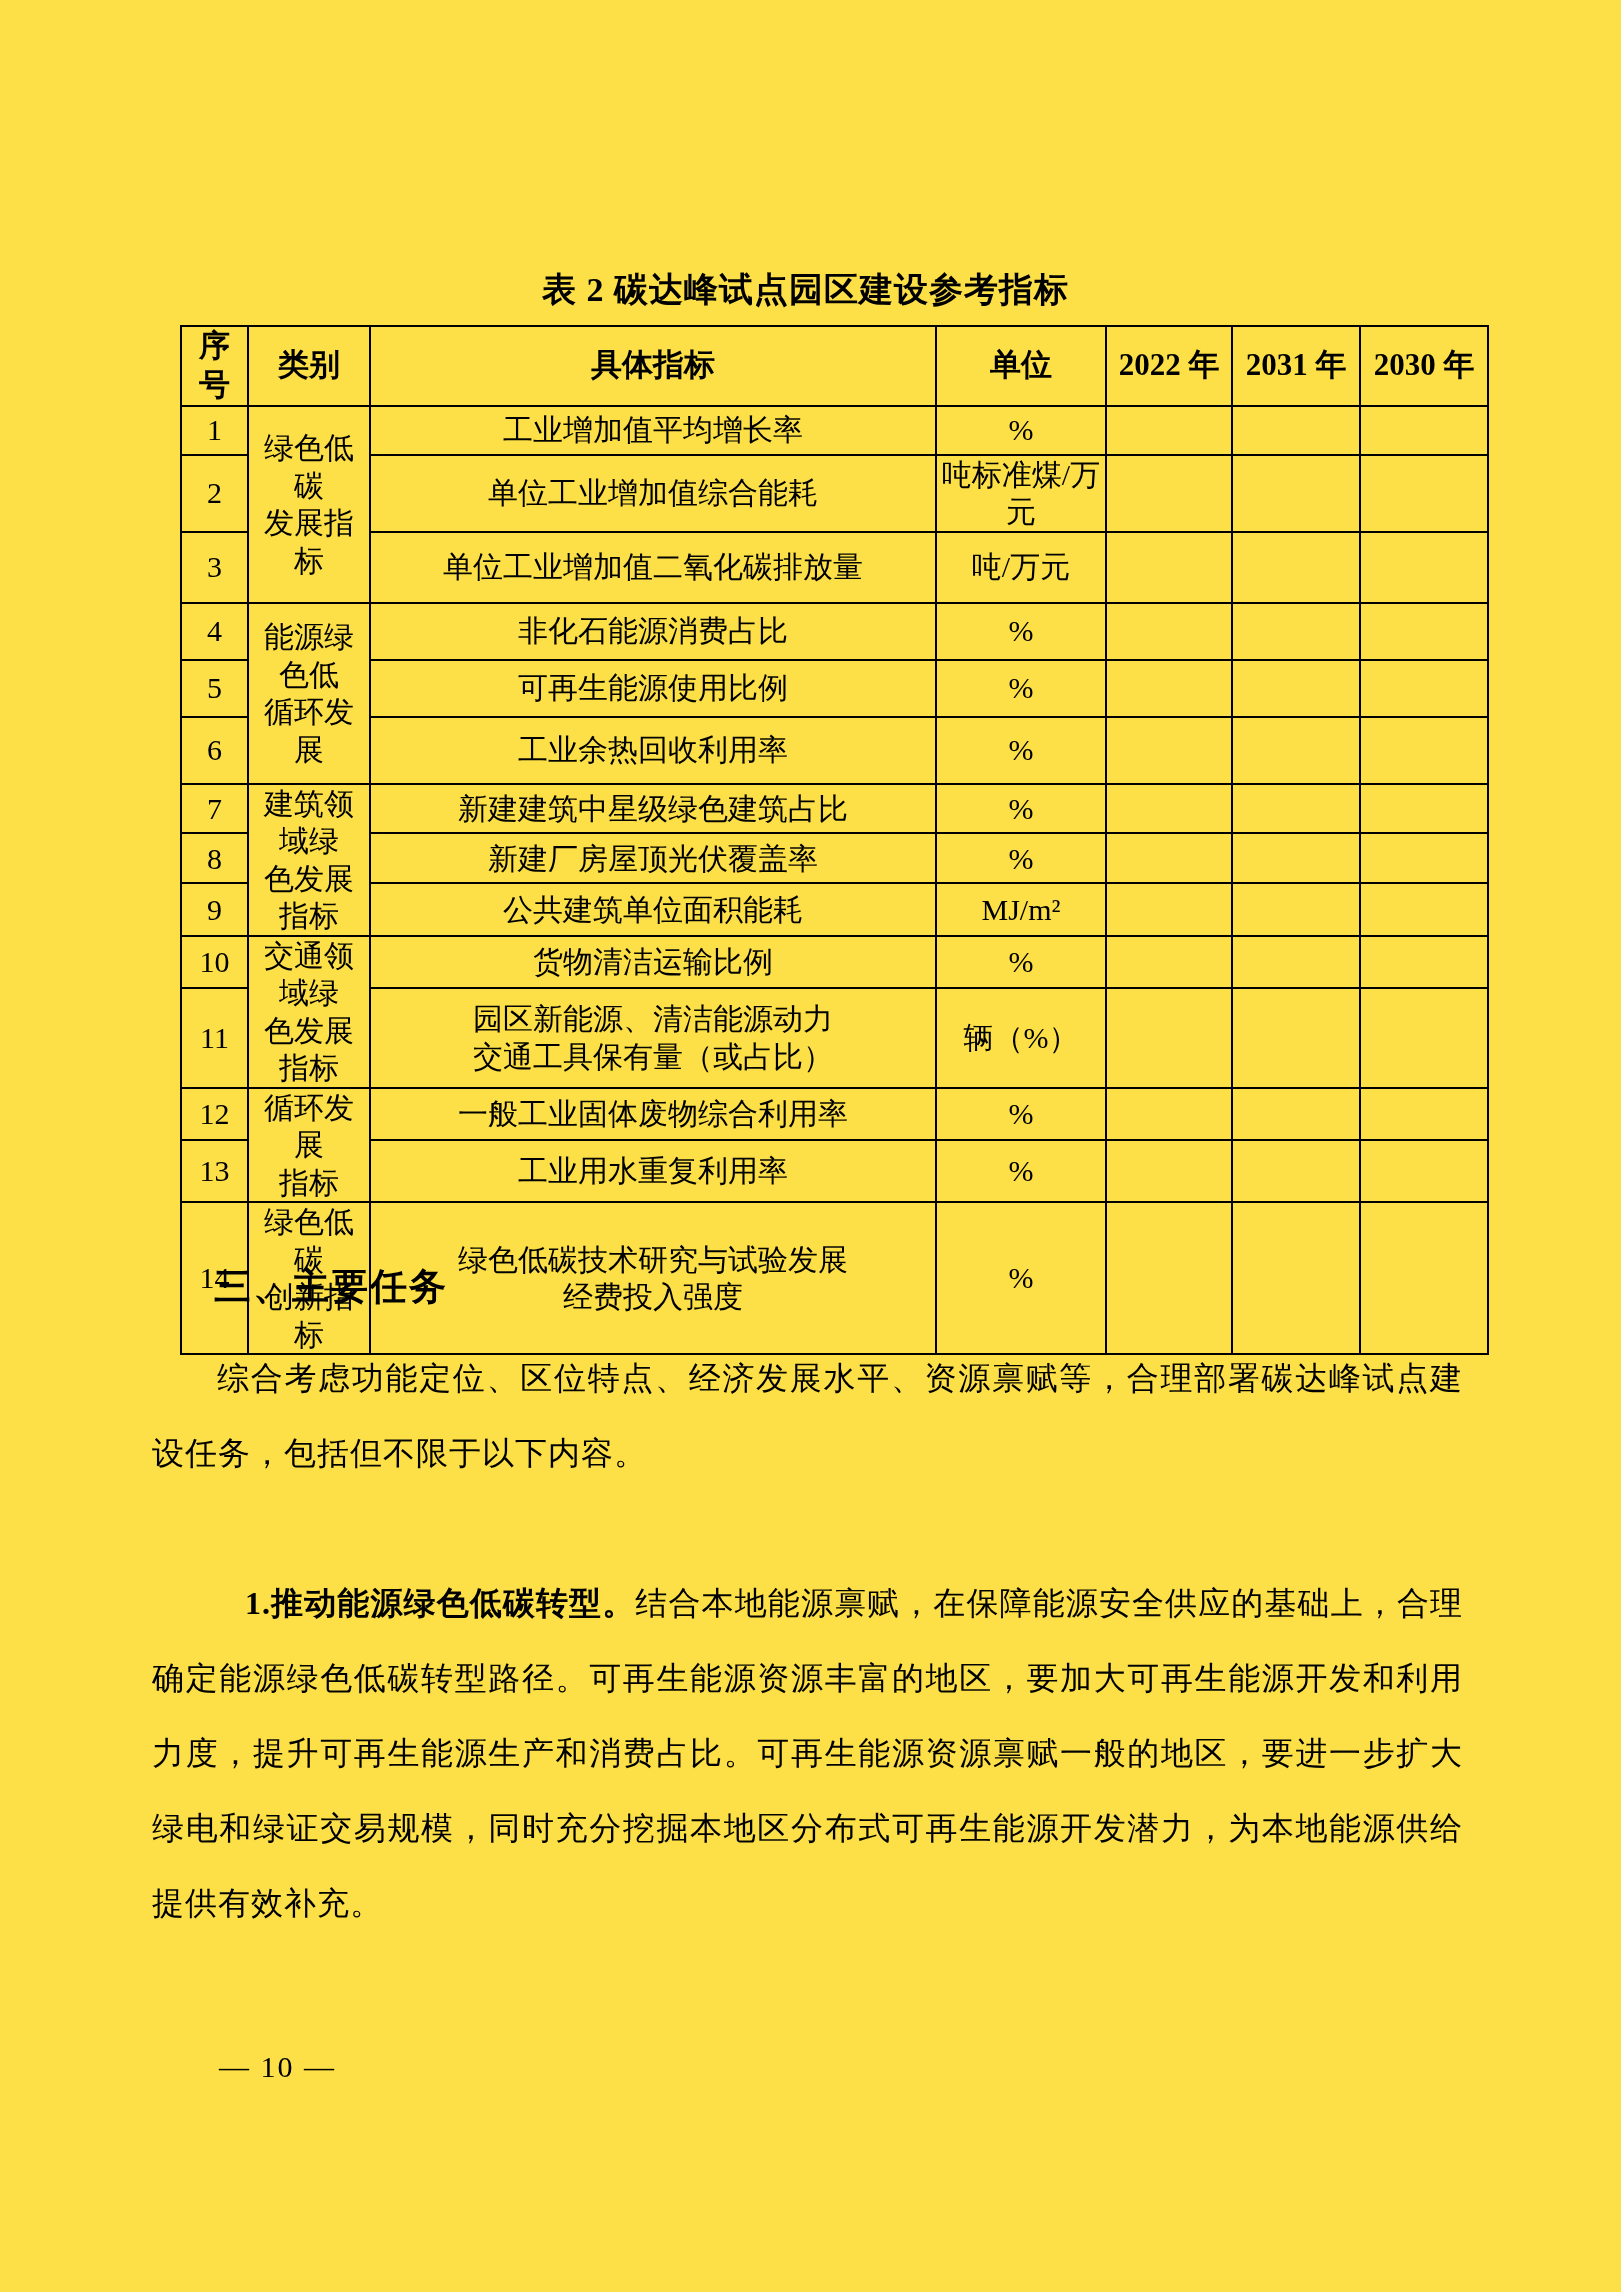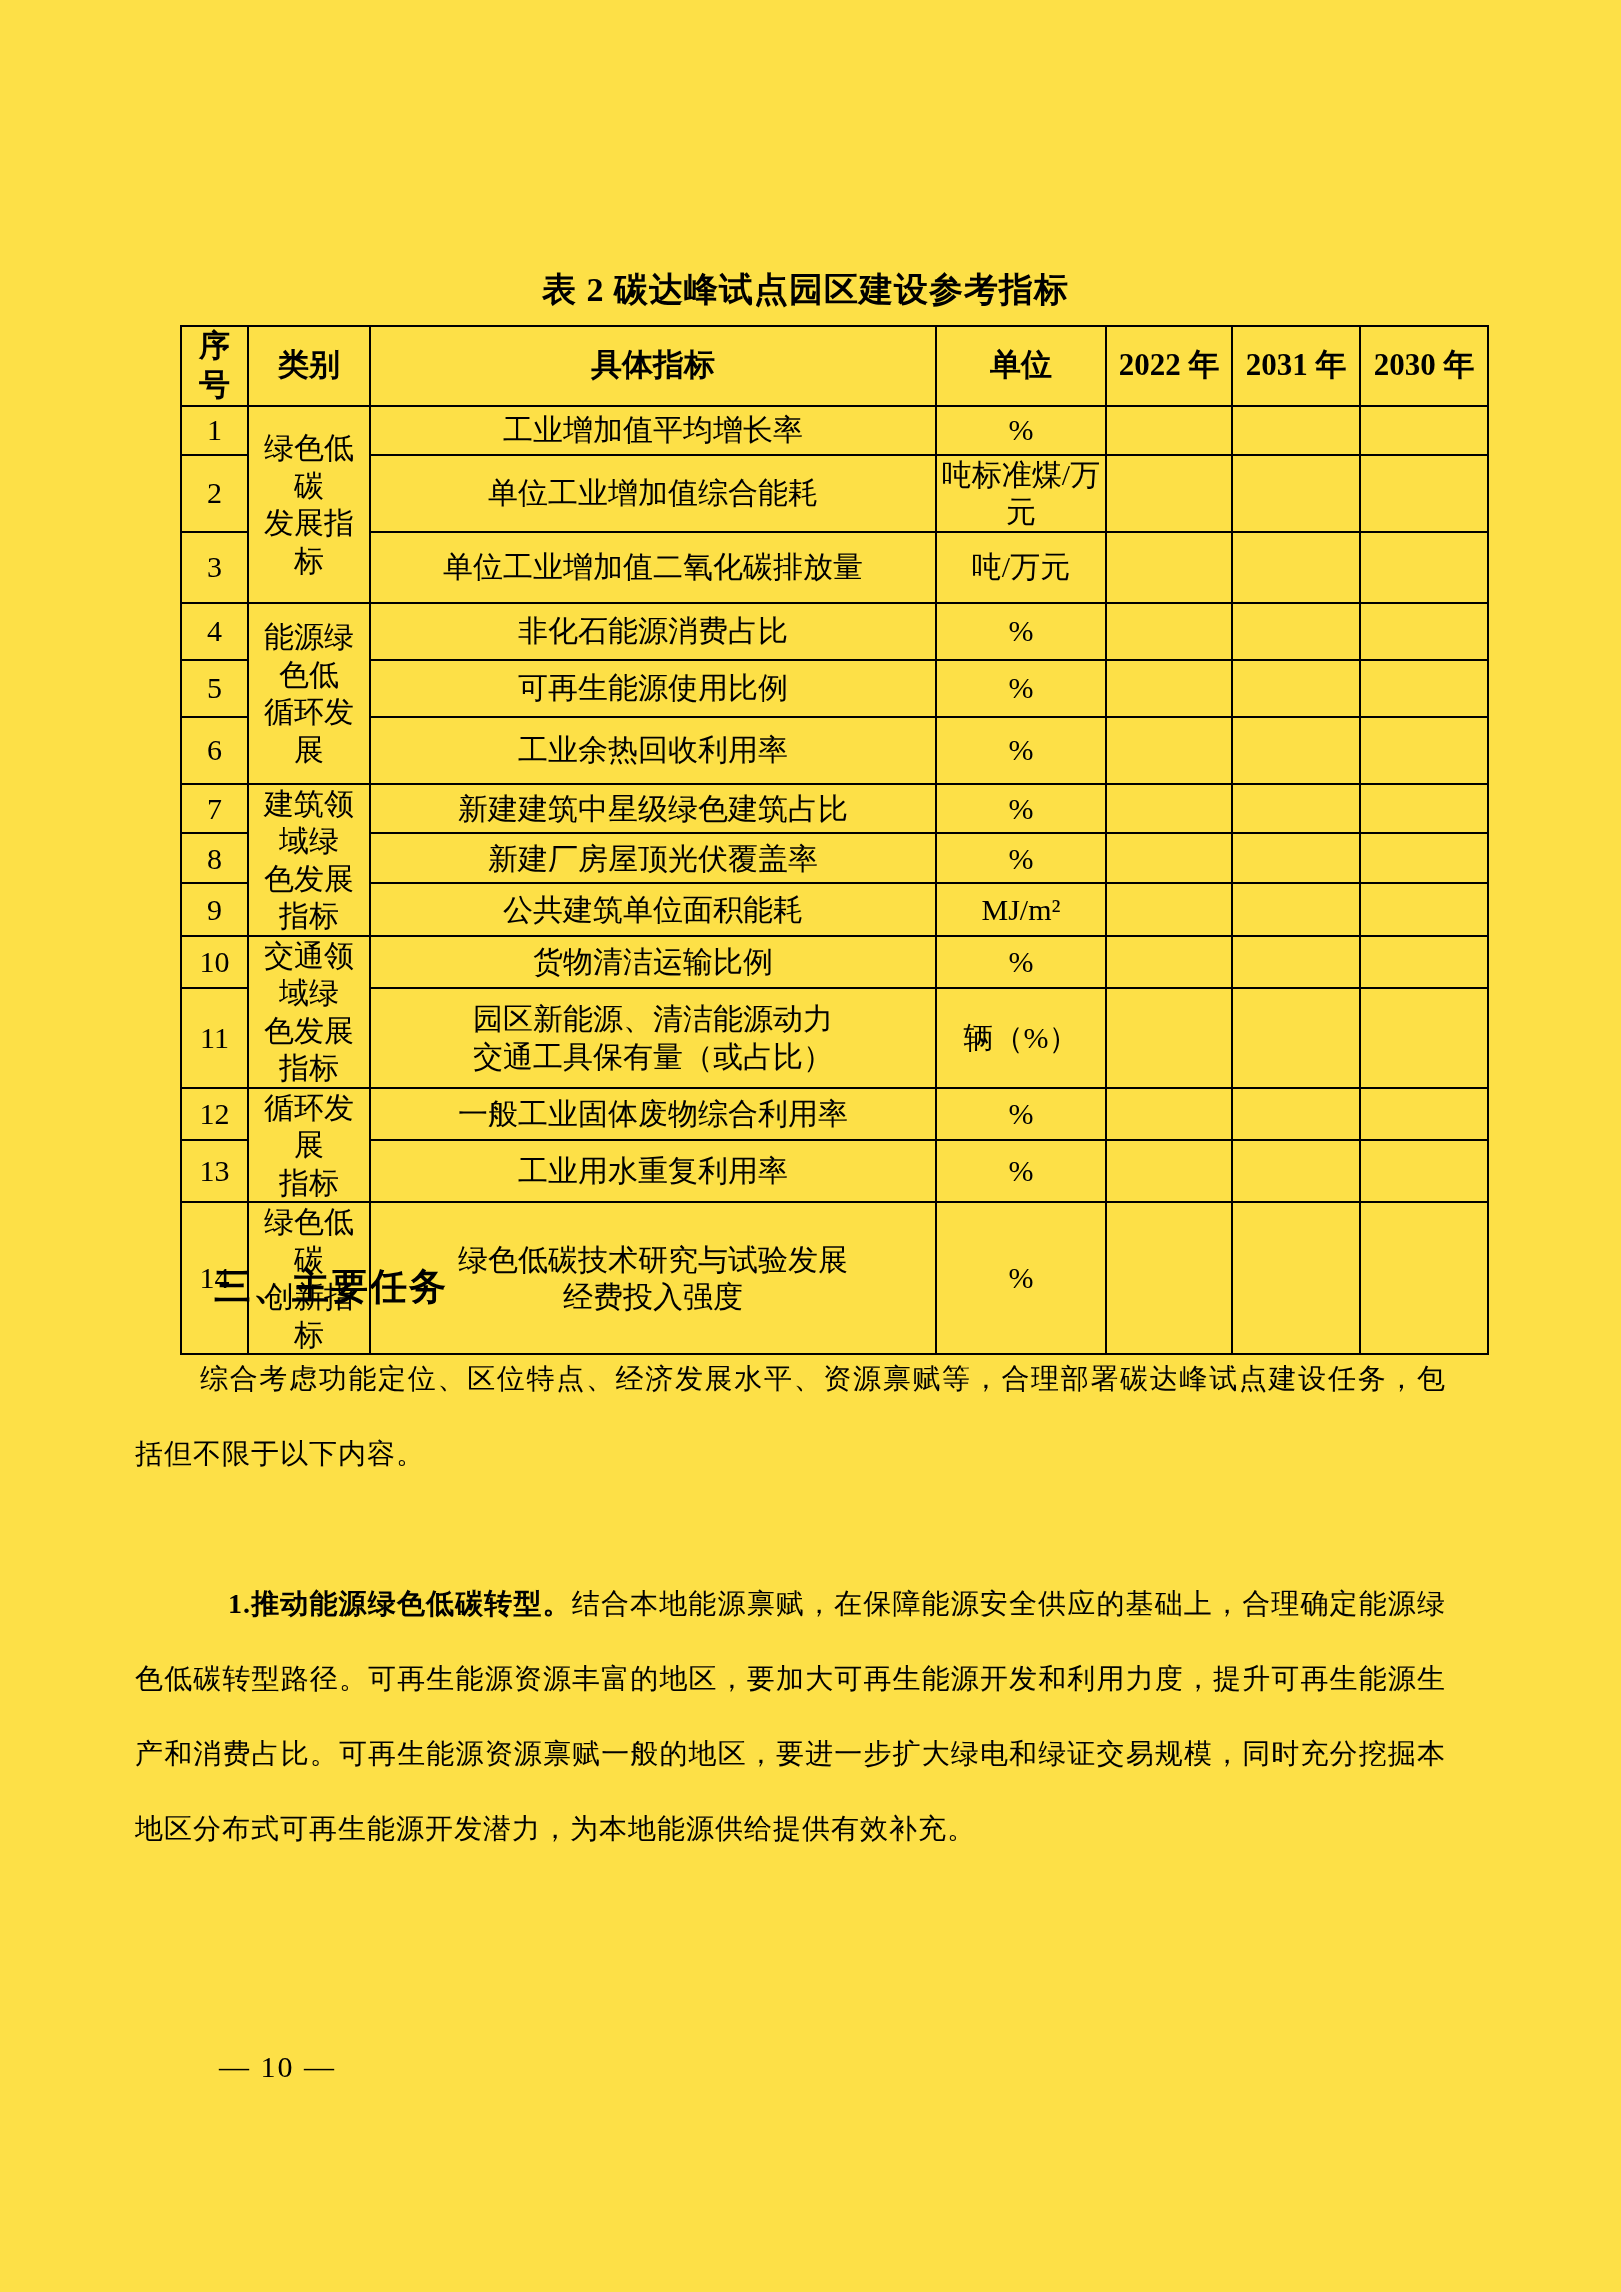--- a/index.html
+++ b/index.html
@@ -69,23 +69,23 @@
     position: absolute;
     top: 1262px;
     left: 214px;
     font-size: 37px;
     font-weight: bold;
     font-family: "Liberation Sans", "DejaVu Sans", sans-serif;
     letter-spacing: 2px;
   }
   .body-para {
     position: absolute;
-    left: 135px;
+    left: 152px;
     width: 1311px;
-    font-size: 28px;
+    font-size: 32px;
     line-height: 75px;
     text-align: justify;
     text-indent: 65px;
     letter-spacing: 1px;
   }
   .para-1 { top: 1341px; }
   .subsection-heading {
     position: absolute;
     top: 1498px;
     left: 152px;

